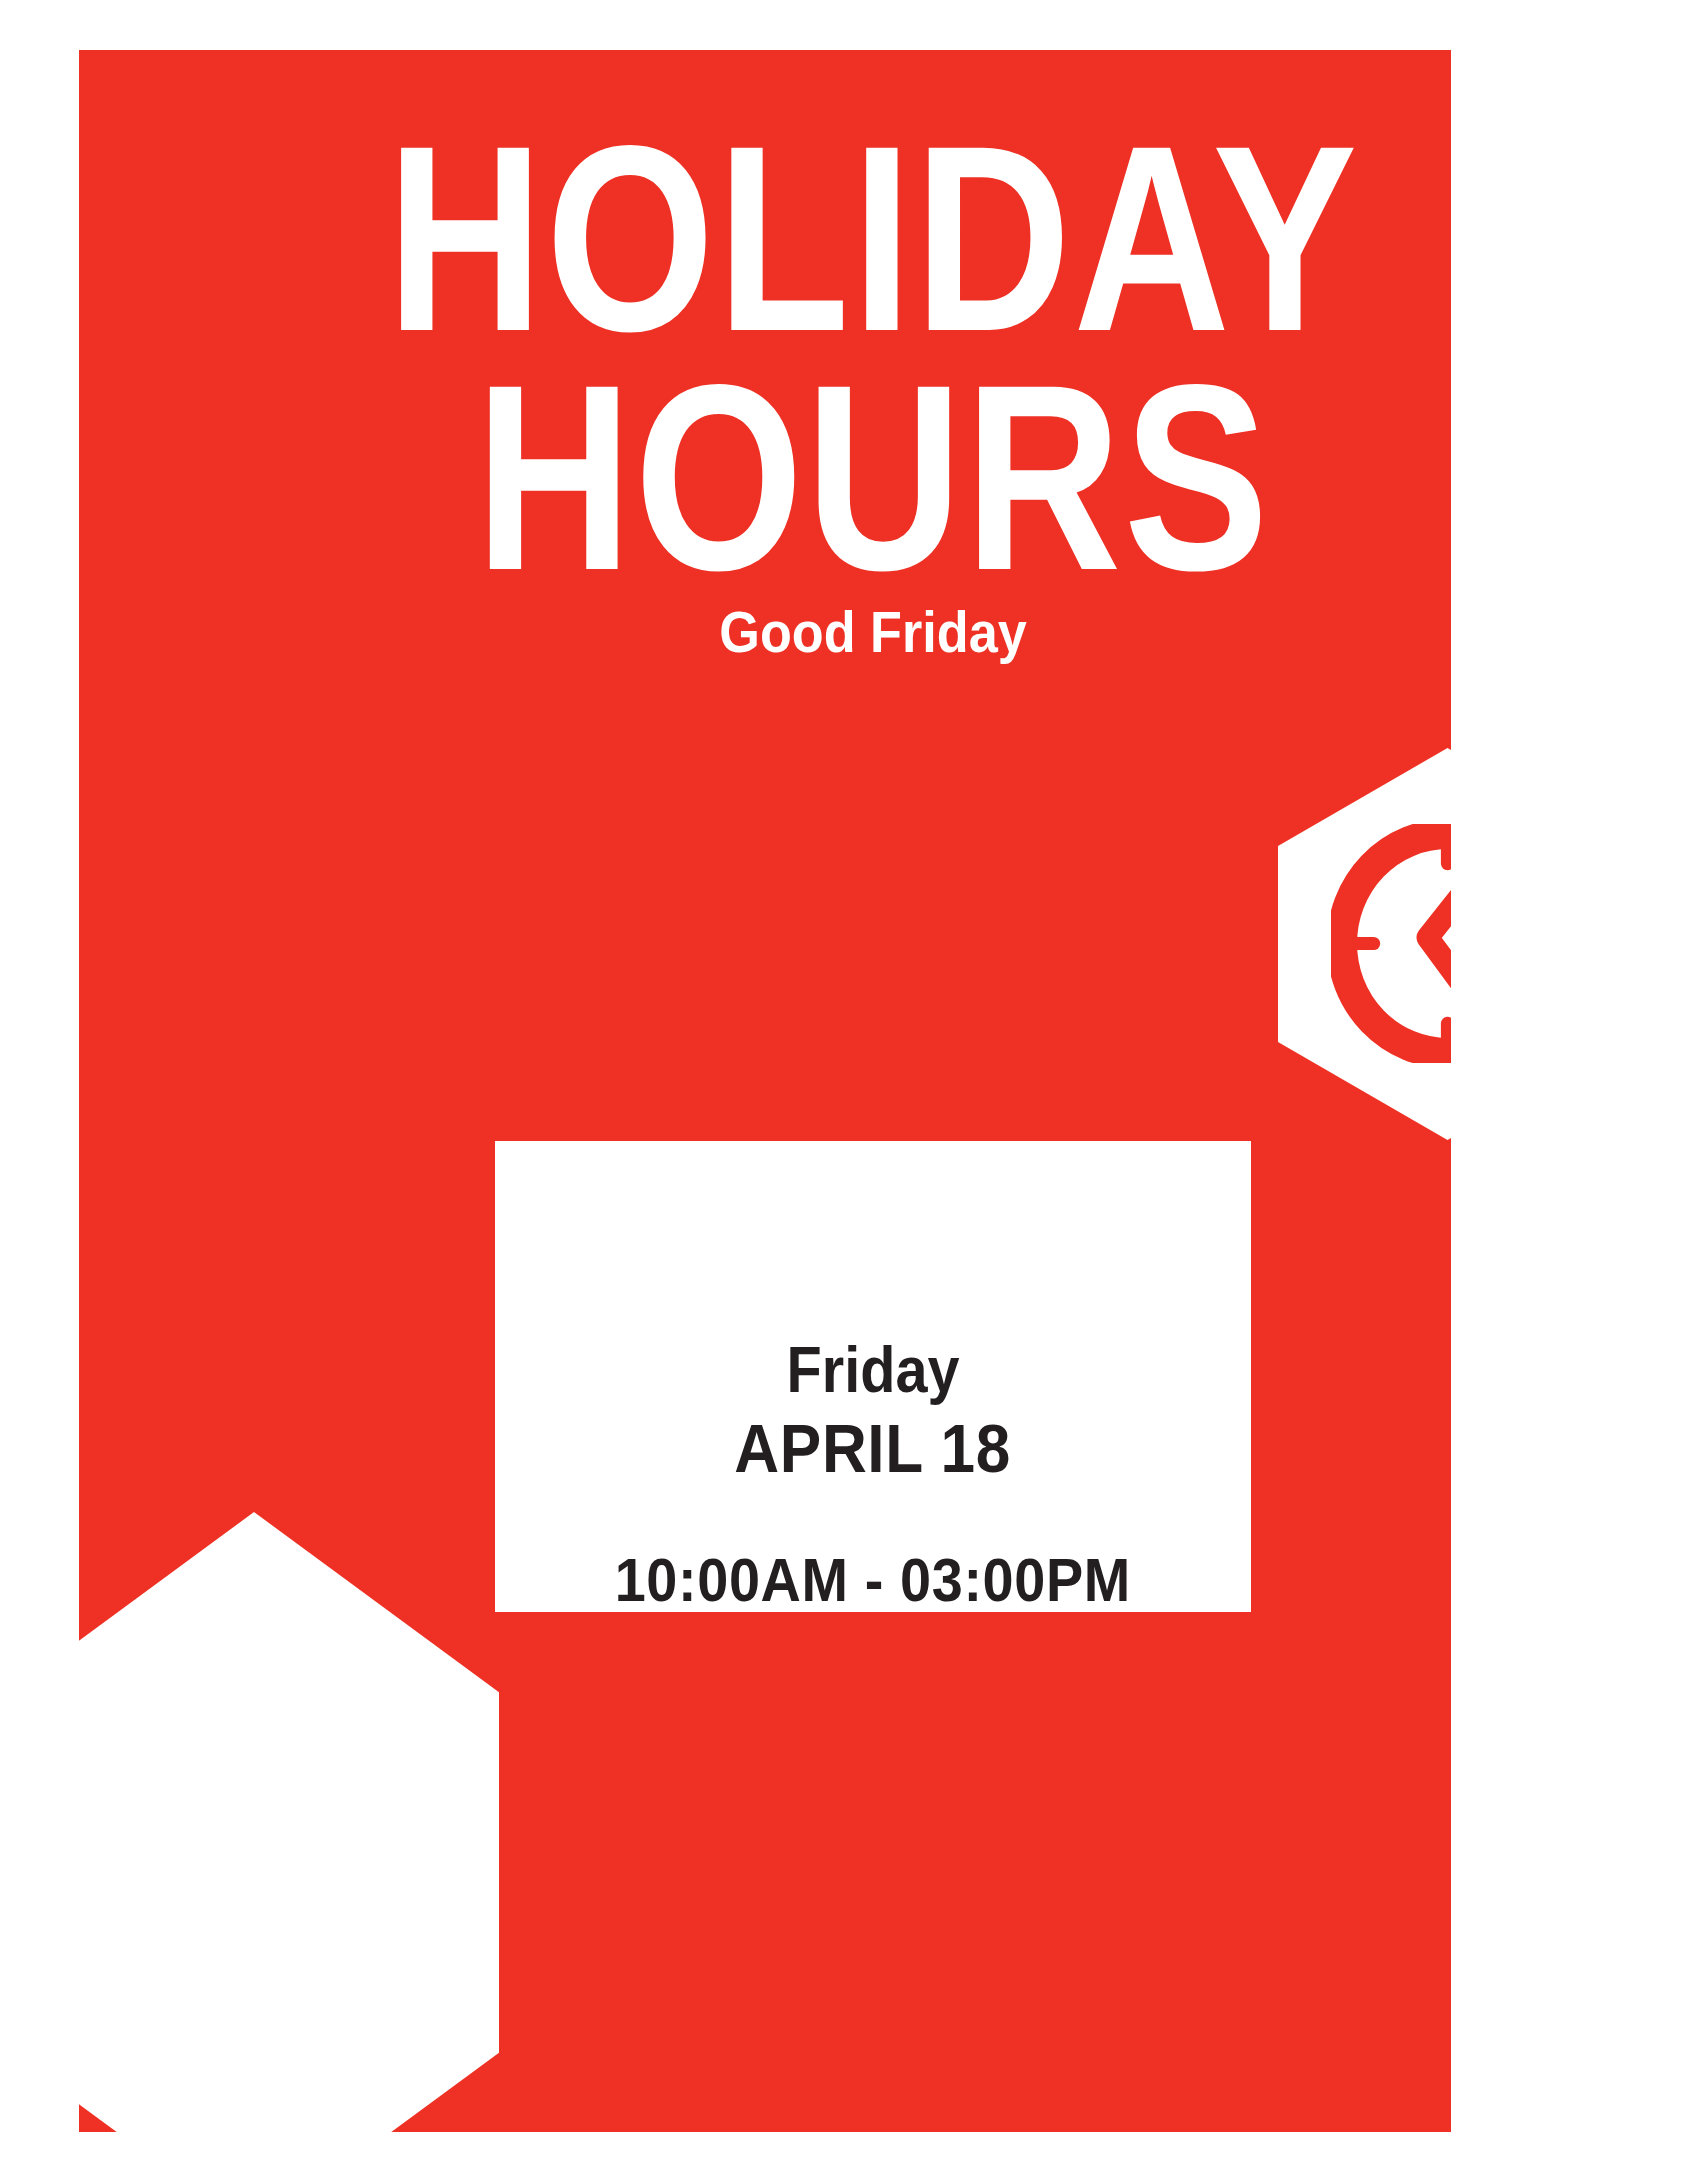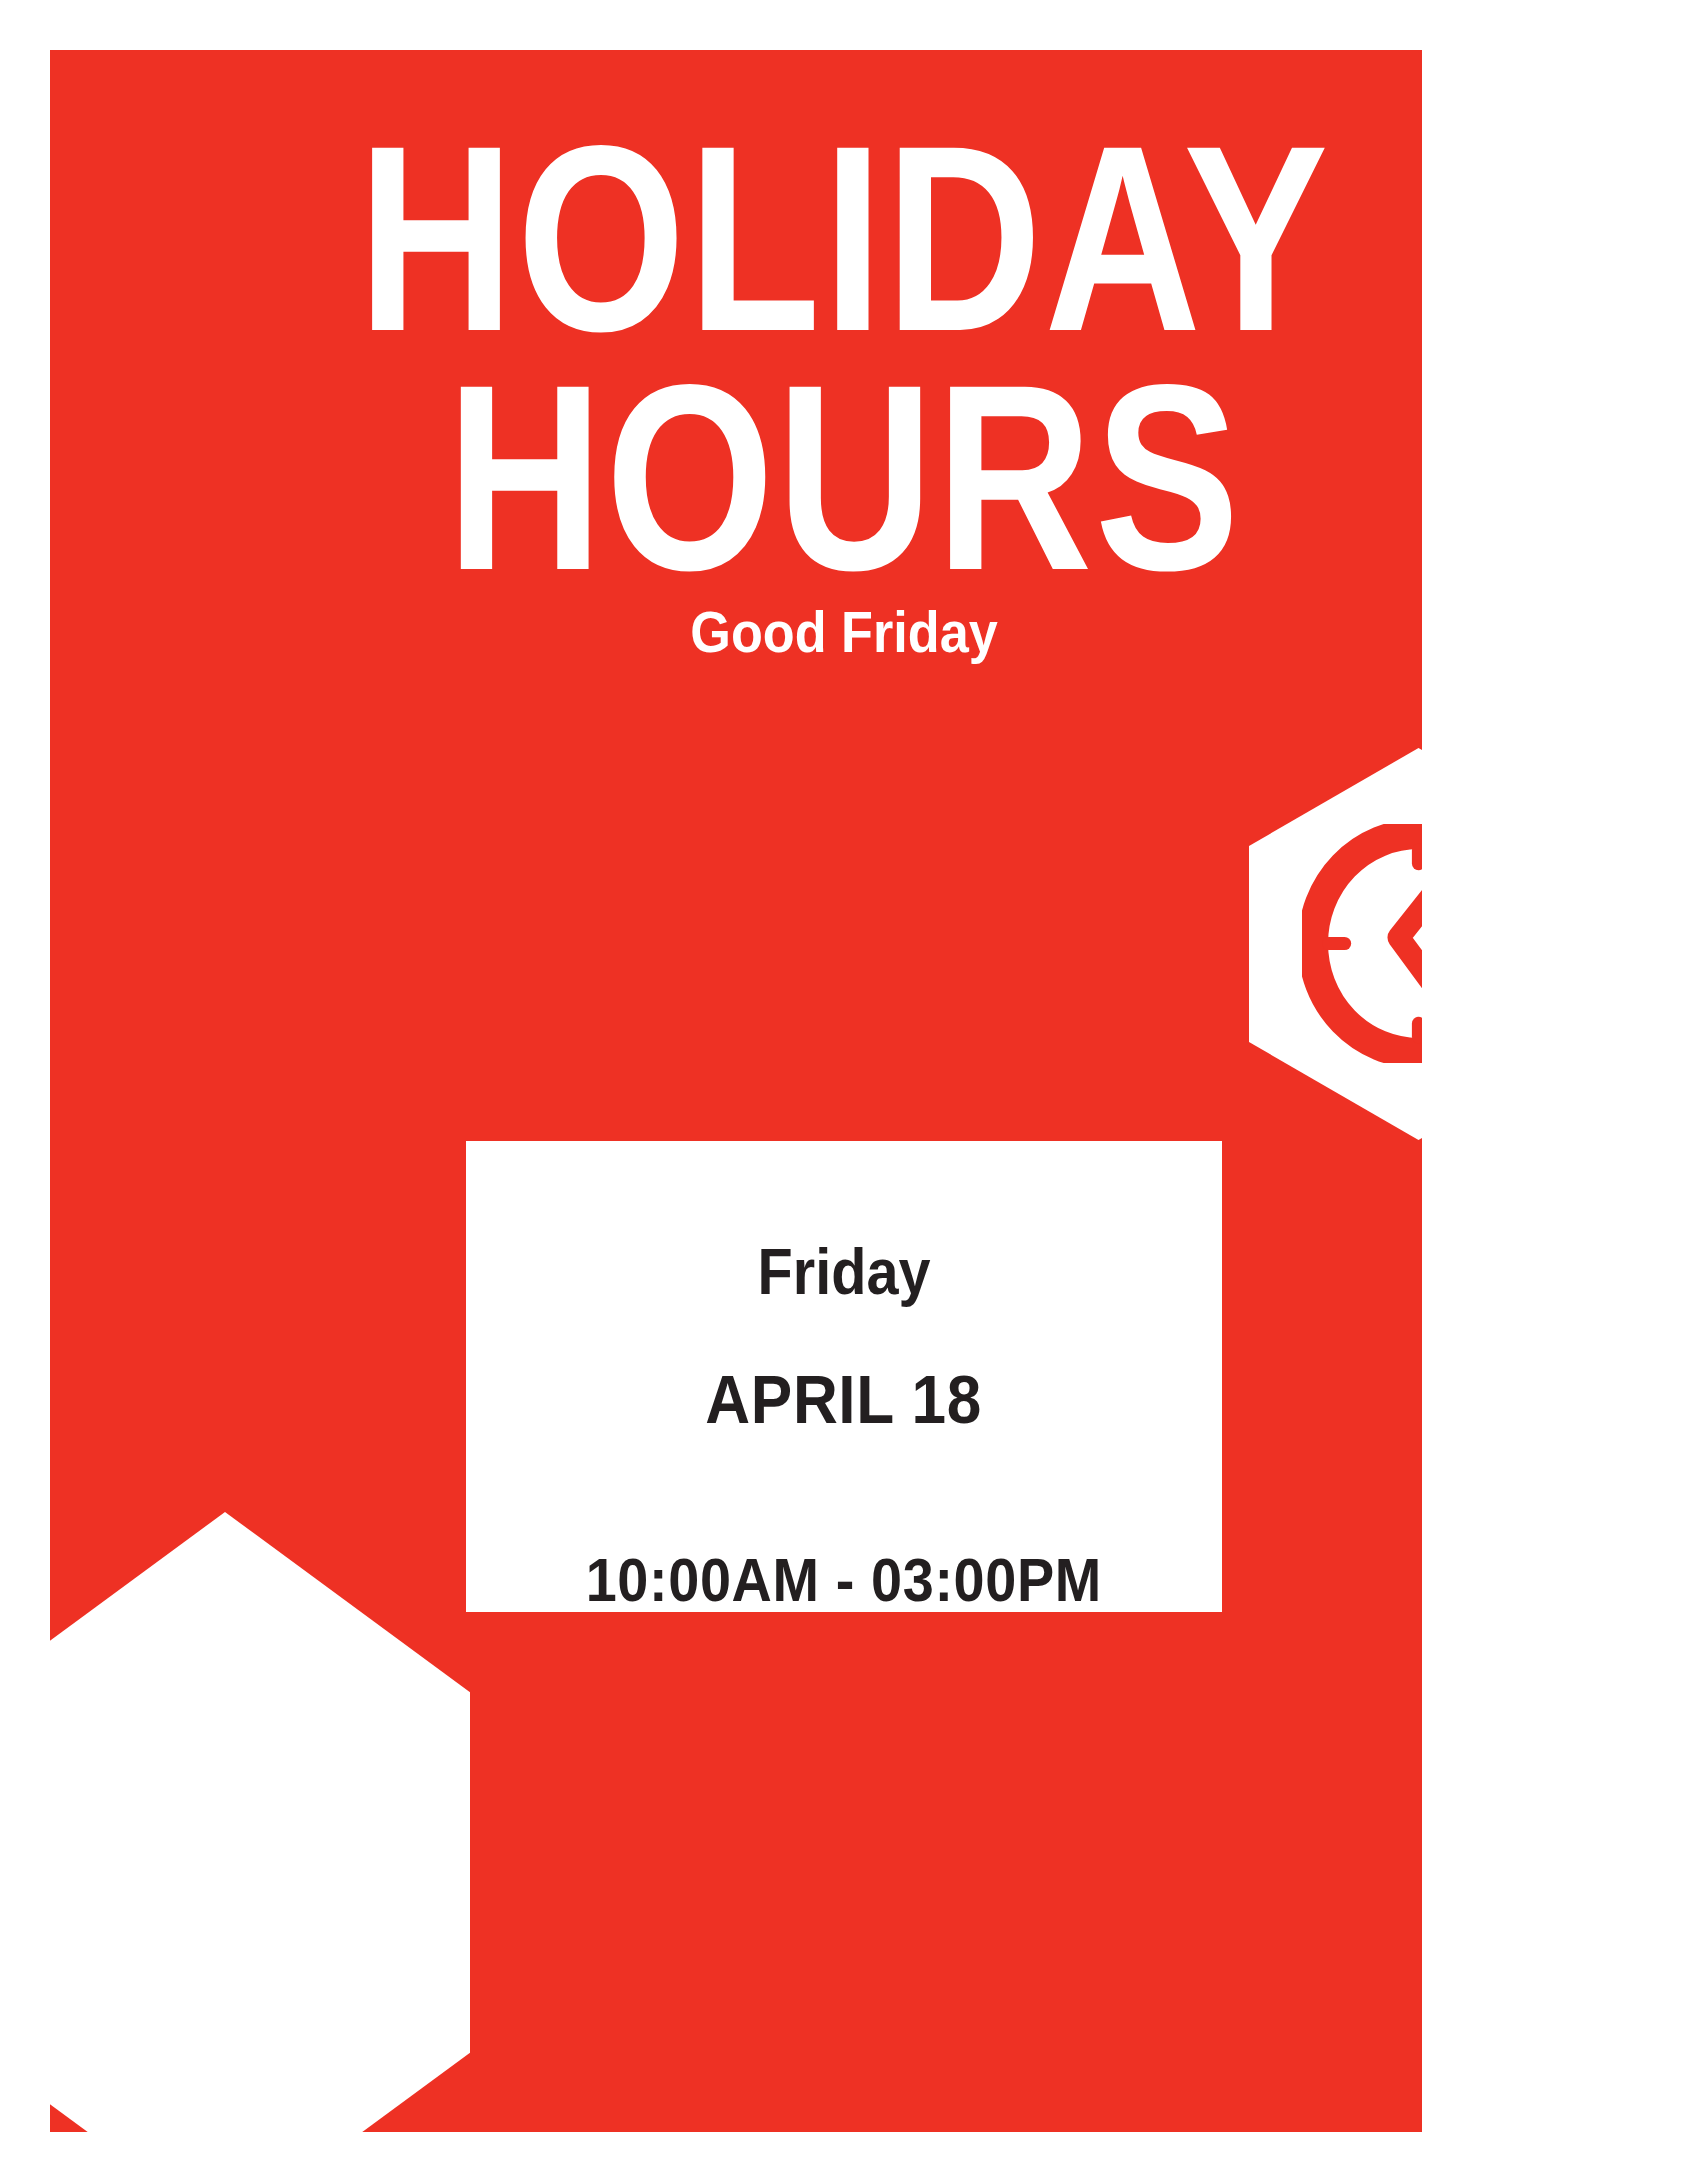--- a/index.html
+++ b/index.html
@@ -11,20 +11,21 @@
   body {
     font-family: "Liberation Sans", sans-serif;
   }
 
   .poster {
     position: relative;
     width: 1422px;
     height: 2183px;
     background: #ffffff;
     overflow: hidden;
+    margin-left: 29px;
   }
 
   
   .red-panel {
     position: absolute;
     left: 50px;
     top: 50px;
     width: 1588px;
     height: 2082px;
     background: #ee3124;
@@ -113,21 +114,21 @@
     position: absolute;
     left: 466px;
     top: 1141px;
     width: 756px;
     height: 471px;
     background: #ffffff;
     z-index: 7;
     display: flex;
     flex-direction: column;
     align-items: center;
-    justify-content: space-between;
+    justify-content: flex-end;
     box-sizing: border-box;
     padding-top: 98px;
   }
   .card-day {
     color: #231f20;
     font-family: "Liberation Sans Narrow", "Liberation Sans", sans-serif;
     font-weight: 700;
     font-size: 64px;
     line-height: 1.05;
     letter-spacing: 0px;

